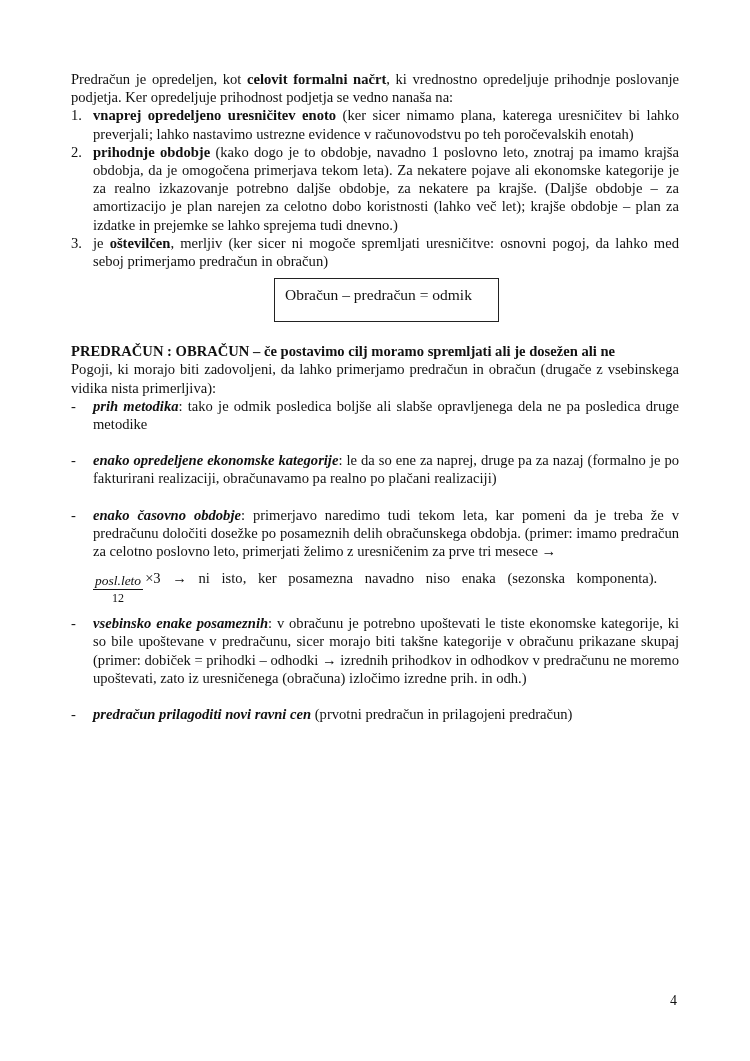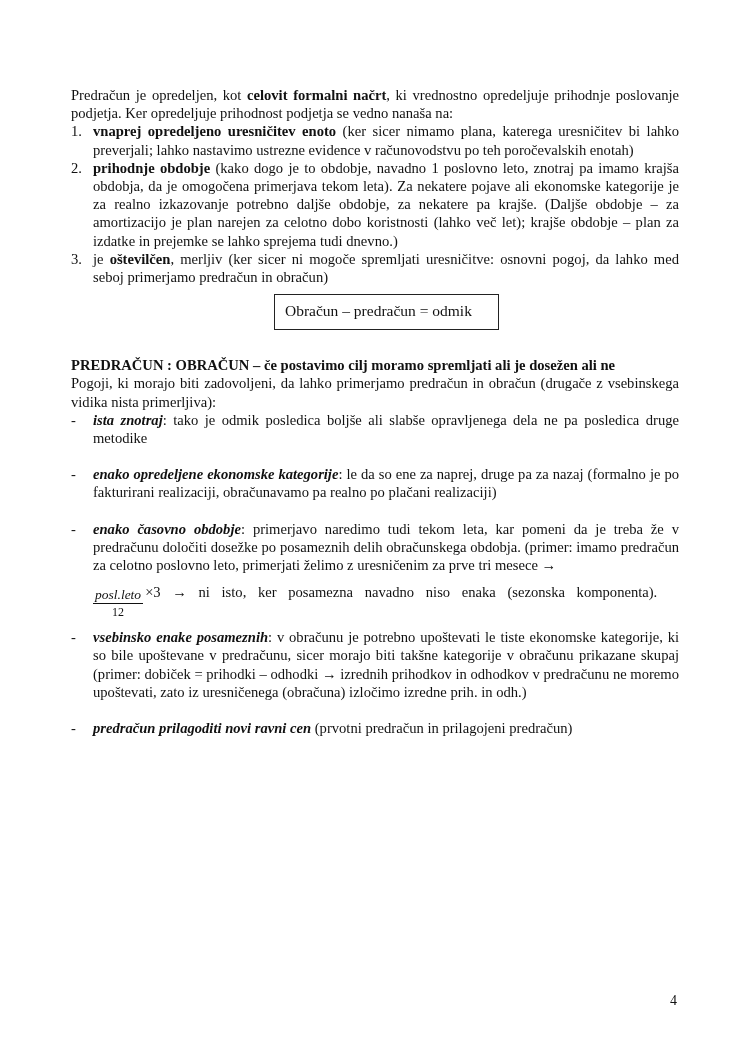--- a/index.html
+++ b/index.html
@@ -1,24 +1,24 @@
 <!DOCTYPE html>
 <html><head>
 <meta charset="utf-8">
 <style>
   html, body { margin: 0; padding: 0; background: #ffffff; }
   body { width: 750px; height: 1061px; position: relative; overflow: hidden;
          font-family: "Liberation Serif", serif; font-size: 14.6px; color: #111; line-height: 18.2px; }
-  .page { position: absolute; left: 71px; top: 86px; width: 608px; }
+  .page { position: absolute; left: 71px; top: 70px; width: 608px; }
   p { margin: 0; text-align: justify; }
   .list-item { position: relative; padding-left: 22px; text-align: justify; }
   .list-item .marker { position: absolute; left: 0; top: 0; }
-  .formula-box { margin: 8px 0 0 203px; width: 225px; height: 36px; border: 1px solid #222;
+  .formula-box { margin: 8px 0 0 203px; width: 225px; height: 44px; border: 1px solid #222;
                  box-sizing: border-box; font-size: 15.5px; line-height: 20px; padding: 6px 0 0 10px; }
-  .heading { font-weight: bold; margin-top: 26px; }
+  .heading { font-weight: bold; margin-top: 20px; }
   .gap { height: 18px; }
   .frac { display: inline-block; vertical-align: middle; text-align: center; margin-right: 2px; }
   .frac .num { display: block; font-style: italic; border-bottom: 1px solid #111; padding: 0 2px; line-height: 17px; font-size: 13.5px; margin-top: 23px; }
   .frac .den { display: block; line-height: 17px; font-size: 12px; }
   .formula-line { height: 36px; display: flex; align-items: center; }
   .page-number { position: absolute; left: 670px; top: 992px; font-size: 14px; }
   b i, i b { font-weight: bold; font-style: italic; }
 </style>
 </head>
 <body>
@@ -41,21 +41,21 @@
     </div>
   </div>
 
   <div class="formula-box">Obračun – predračun = odmik</div>
 
   <p class="heading">PREDRAČUN : OBRAČUN – če postavimo cilj moramo spremljati ali je dosežen ali ne</p>
   <p>Pogoji, ki morajo biti zadovoljeni, da lahko primerjamo predračun in obračun (drugače z vsebinskega vidika nista primerljiva):</p>
 
   <div class="list-item">
     <span class="marker">-</span>
-    <b><i>ista znotraj</i></b><span>: tako je odmik posledica boljše ali slabše opravljenega dela ne pa posledica druge metodike</span>
+    <b><i>prih metodika</i></b><span>: tako je odmik posledica boljše ali slabše opravljenega dela ne pa posledica druge metodike</span>
   </div>
   <div class="gap"></div>
 
   <div class="list-item">
     <span class="marker">-</span>
     <b><i>enako opredeljene ekonomske kategorije</i></b><span>: le da so ene za naprej, druge pa za nazaj (formalno je po fakturirani realizaciji, obračunavamo pa realno po plačani realizaciji)</span>
   </div>
   <div class="gap"></div>
 
   <div class="list-item">

